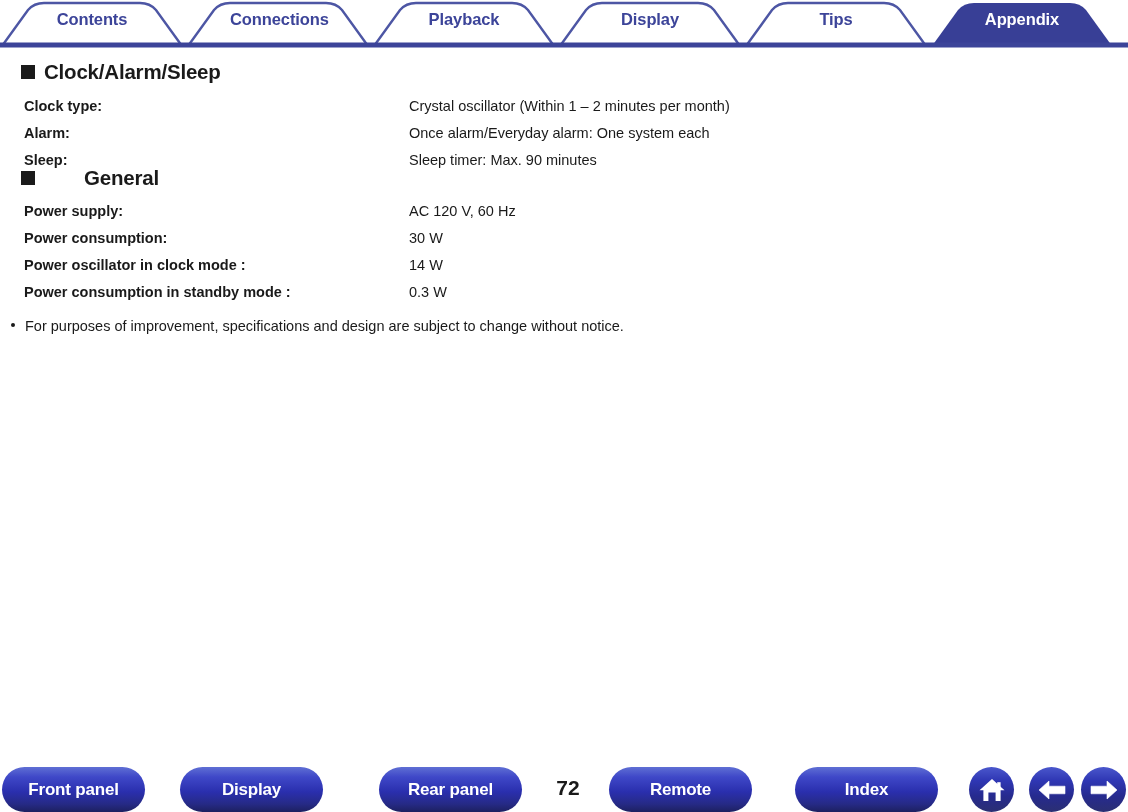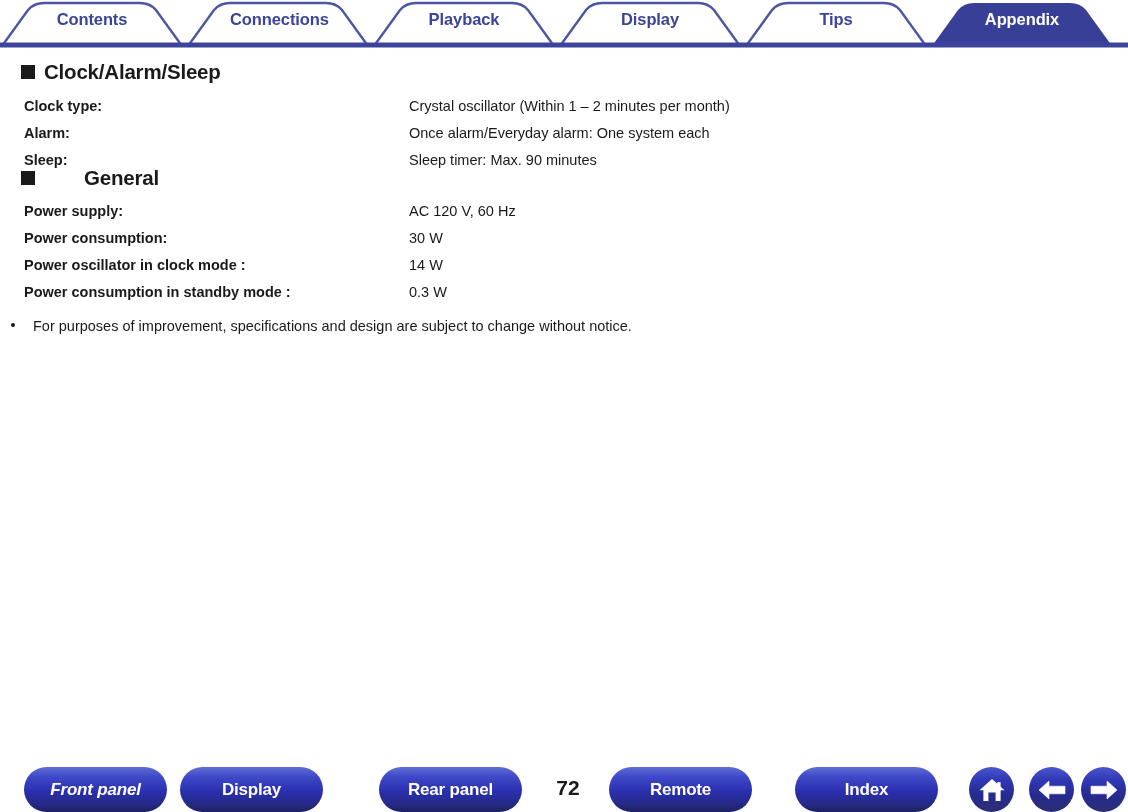--- a/index.html
+++ b/index.html
@@ -88,21 +88,20 @@
   .spec-value {
     font-size: 14.5px;
     font-weight: normal;
     color: #1a1a1a;
     white-space: nowrap;
   }
   .note {
     display: flex;
     align-items: baseline;
     margin-left: 11px;
-    gap: 8px;
   }
   .note-bullet {
     width: 4px;
     height: 4px;
     background: #1a1a1a;
     border-radius: 50%;
     flex: none;
     position: relative;
     top: -4px;
   }
@@ -243,21 +242,21 @@
 
   <div class="note" style="margin-top:18px;">
     <span class="note-bullet"></span>
     <span class="note-text">For purposes of improvement, specifications and design are subject to change without notice.</span>
   </div>
 
 </div>
 
 <div id="footer">
 
-  <div class="pill" style="left:24px;   width:143px;font-style:italic;">Front panel</div>
+  <div class="pill" style="left:2px;   width:143px;">Front panel</div>
   <div class="pill" style="left:180px; width:143px;">Display</div>
   <div class="pill" style="left:379px; width:143px;">Rear panel</div>
   <div class="pill" style="left:609px; width:143px;">Remote</div>
   <div class="pill" style="left:795px; width:143px;">Index</div>
 
   <div id="pagenum">72</div>
 
   <div class="circ" style="left:969px;">
     <svg width="28" height="26" viewBox="0 0 28 26">
       <path d="M14 2 L26.5 13.2 L22.6 13.2 L22.6 24 L17.6 24 L17.6 15.6 L10.4 15.6 L10.4 24 L5.4 24 L5.4 13.2 L1.5 13.2 Z" fill="#ffffff"></path>

